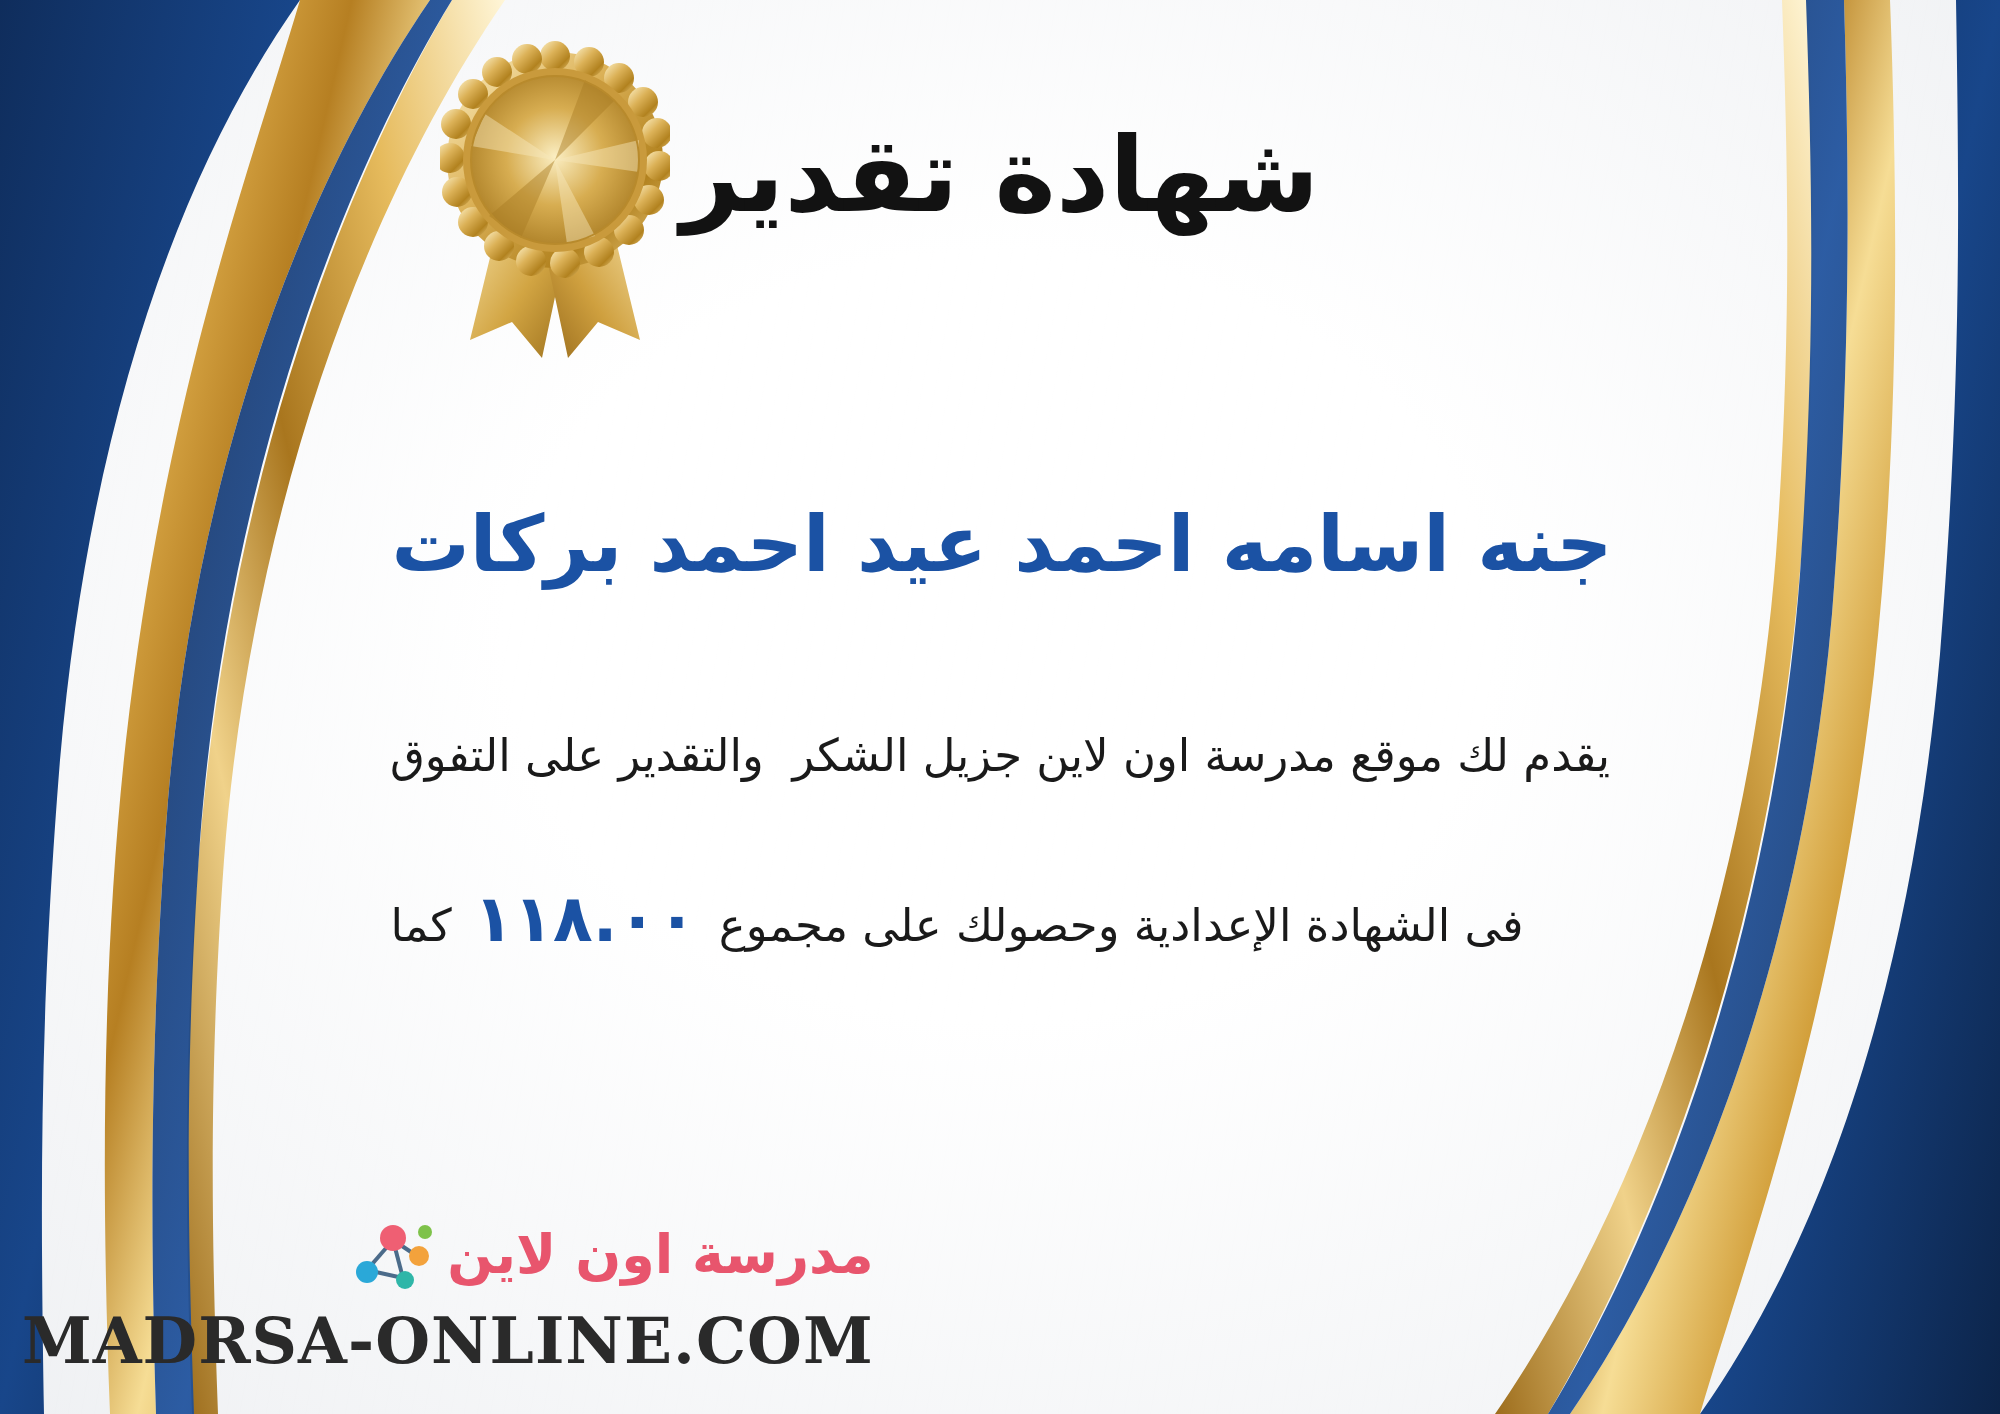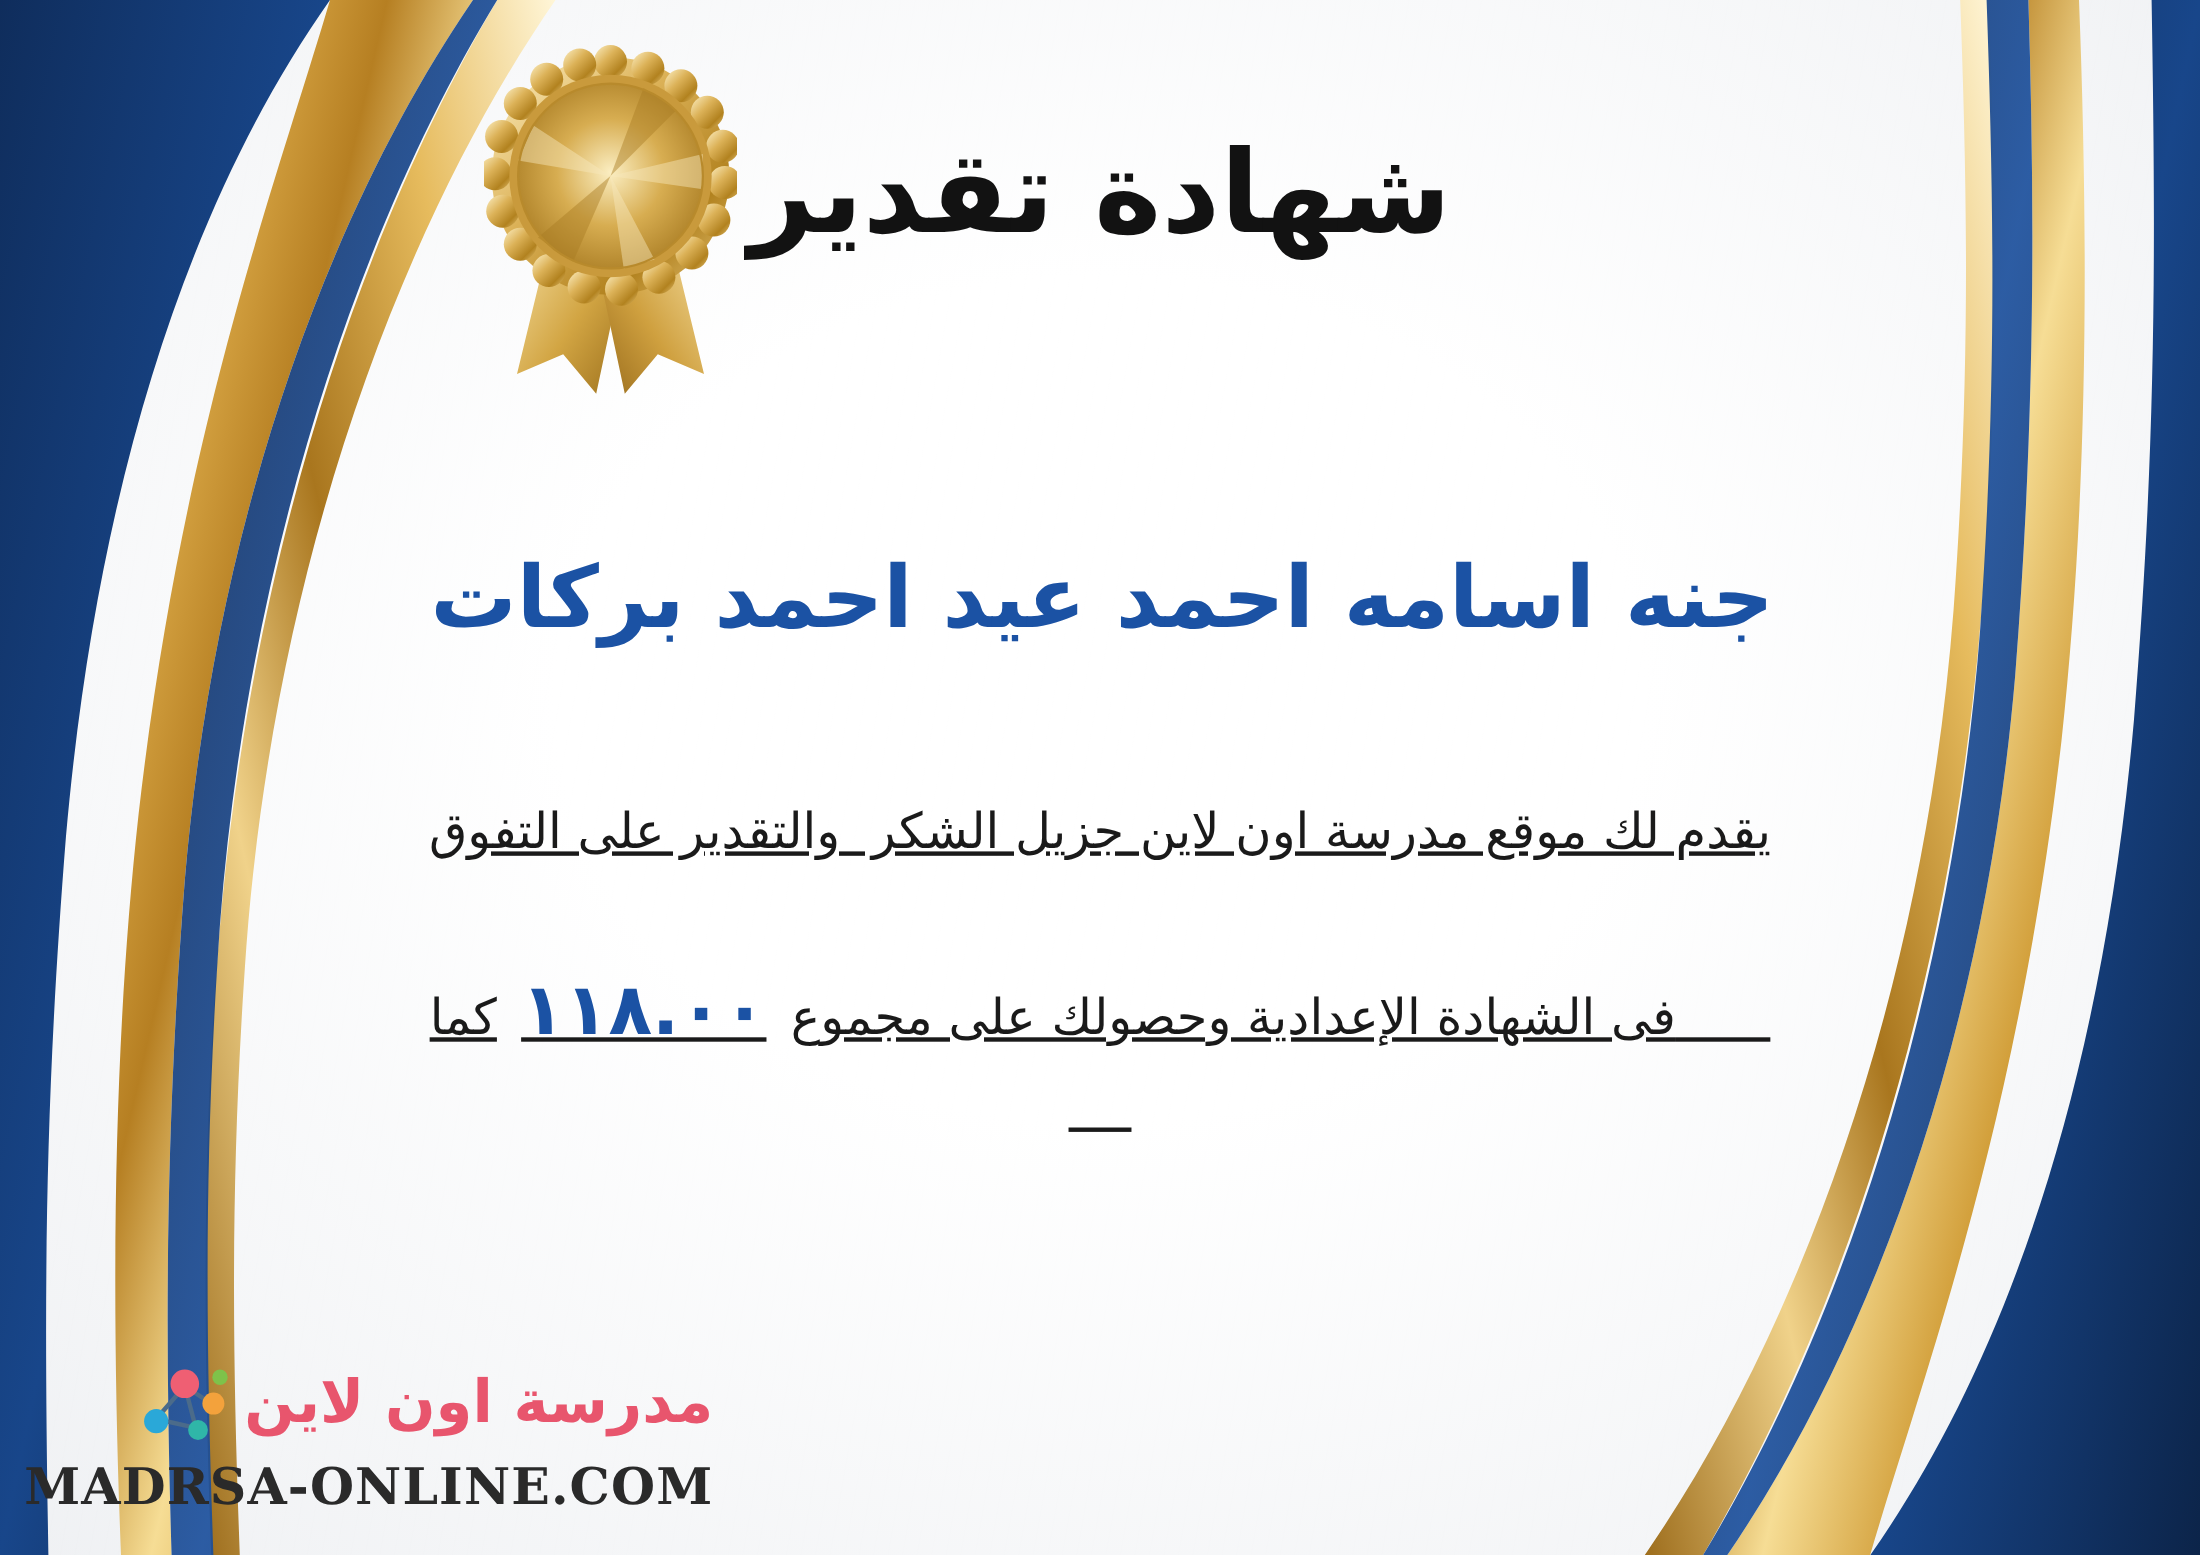--- a/index.html
+++ b/index.html
@@ -86,21 +86,20 @@
     left: 60px;
     text-align: center;
     font-size: 45px;
     line-height: 1.62;
     color: #1a1a1a;
     font-weight: 500;
   }
   .body-line {
     display: block;
     white-space: pre-wrap;
-    text-decoration: underline;
   }
   .score {
     color: #1b52a4;
     font-weight: 700;
     font-size: 65px;
     padding: 0 22px;
     letter-spacing: 1px;
   }
 
   
@@ -132,21 +131,21 @@
   }
   .brand-ar {
     font-size: 54px;
     font-weight: 700;
     color: #e8556d;
     line-height: 1;
     letter-spacing: -1px;
   }
   .brand-url {
     margin-top: 6px;
-    font-size: 46px;
+    font-size: 63px;
     font-weight: 700;
     color: #2a2a2a;
     letter-spacing: 1px;
     direction: ltr;
     font-family: "DejaVu Serif", "Liberation Serif", serif;
   }
   .brand-mark {
     width: 92px;
     height: 86px;
     flex: 0 0 auto;

